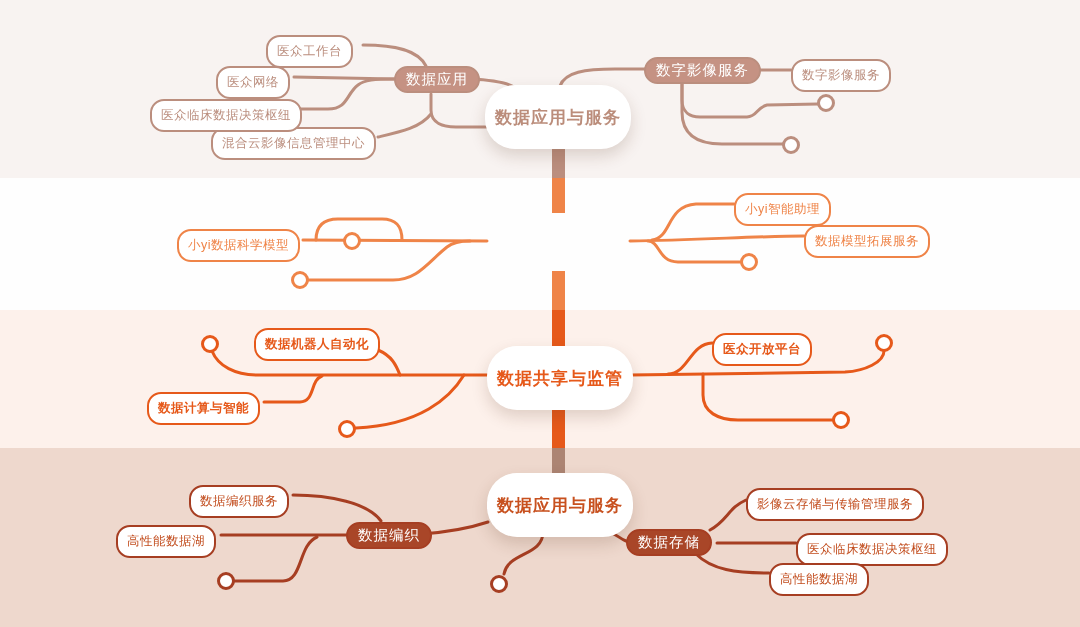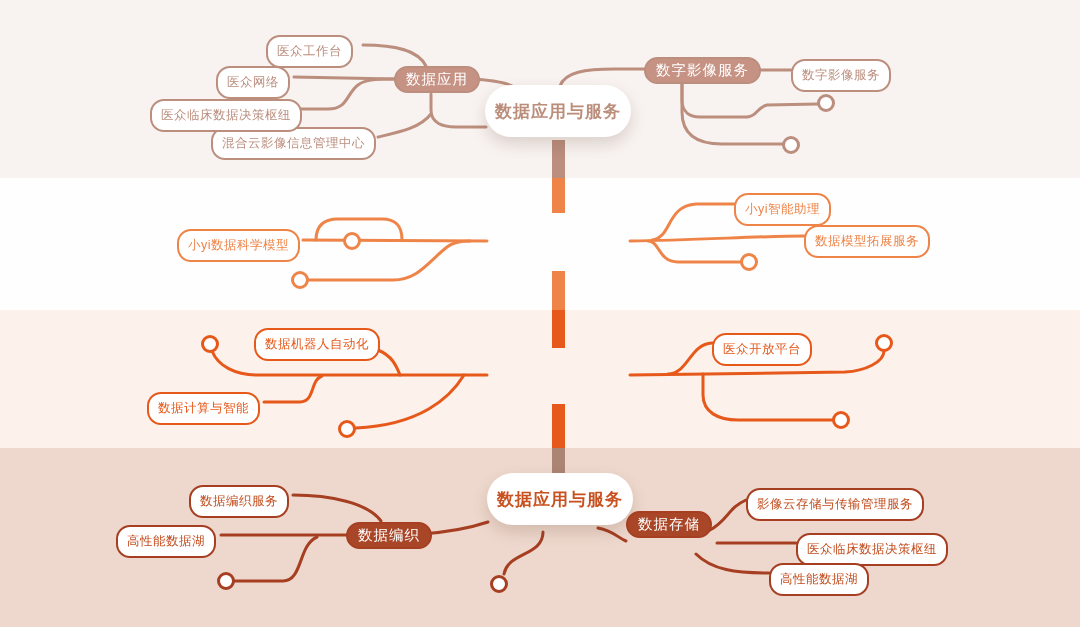--- a/index.html
+++ b/index.html
@@ -23,30 +23,30 @@
   .pill{
     position:absolute;display:flex;align-items:center;justify-content:center;
     white-space:nowrap;box-sizing:border-box;border-radius:14px;
   }
   .leaf{
     height:33px;padding:0 9px;background:#ffffff;border:2.5px solid;
     font-size:12.5px;letter-spacing:.5px;
   }
   .leaf.rose{border-color:var(--rose);color:var(--rose);}
   .leaf.orange{border-color:var(--orange);color:var(--orange);}
-  .leaf.deep{border-color:var(--deep);color:var(--deep);}
+  .leaf.deep{border-color:var(--deep);color:var(--deep);font-weight:bold;}
   .leaf.brick{border-color:var(--brick);color:var(--brick-text);}
   .hub{
     height:27px;padding:0 10px;color:#ffffff;font-size:14.5px;letter-spacing:1px;
     border:2px solid;
   }
   .hub.rose{background:var(--rose-fill);border-color:var(--rose);}
   .hub.brick{background:var(--brick-fill);border-color:var(--brick);}
   .center-pill{
-    width:146px;height:52px;background:#ffffff;border-radius:30px;
+    width:146px;height:64px;background:#ffffff;border-radius:30px;
     font-size:17px;font-weight:bold;letter-spacing:1px;
     box-shadow:0 7px 16px rgba(90,50,30,0.18);
     z-index:3;
   }
   .center-pill.c1{color:var(--c1-text);}
   .center-pill.c2{color:var(--c2-text);}
   .center-pill.c3{color:var(--c3-text);}
   .center-pill.c4{color:var(--c4-text);}
   .trunk{position:absolute;left:552px;width:13px;z-index:2;}
   .node{z-index:4;}
@@ -126,24 +126,25 @@
   <div class="pill center-pill c1 node" style="left:485px;top:85px">数据应用与服务</div>
   <div class="pill hub rose node" style="left:644px;top:57px">数字影像服务</div>
   <div class="pill leaf rose node" style="left:791px;top:59px">数字影像服务</div>
 
   <div class="pill leaf orange node" style="left:177px;top:229px">小yi数据科学模型</div>
   <div class="pill leaf orange node" style="left:734px;top:193px">小yi智能助理</div>
   <div class="pill leaf orange node" style="left:804px;top:225px">数据模型拓展服务</div>
 
   <div class="pill leaf deep node" style="left:254px;top:328px">数据机器人自动化</div>
   <div class="pill leaf deep node" style="left:147px;top:392px">数据计算与智能</div>
+  <div class="pill center-pill c3 node" style="left:487px;top:346px">数据共享与监管</div>
   <div class="pill leaf deep node" style="left:712px;top:333px">医众开放平台</div>
 
   <div class="pill leaf brick node" style="left:189px;top:485px">数据编织服务</div>
   <div class="pill leaf brick node" style="left:116px;top:525px">高性能数据湖</div>
   <div class="pill hub brick node" style="left:346px;top:522px">数据编织</div>
   <div class="pill center-pill c4 node" style="left:487px;top:473px">数据应用与服务</div>
-  <div class="pill hub brick node" style="left:626px;top:511px">数据存储</div>
+  <div class="pill hub brick node" style="left:626px;top:529px">数据存储</div>
   <div class="pill leaf brick node" style="left:746px;top:488px">影像云存储与传输管理服务</div>
   <div class="pill leaf brick node" style="left:796px;top:533px">医众临床数据决策枢纽</div>
   <div class="pill leaf brick node" style="left:769px;top:563px">高性能数据湖</div>
 
 </div>
 
 </body></html>

